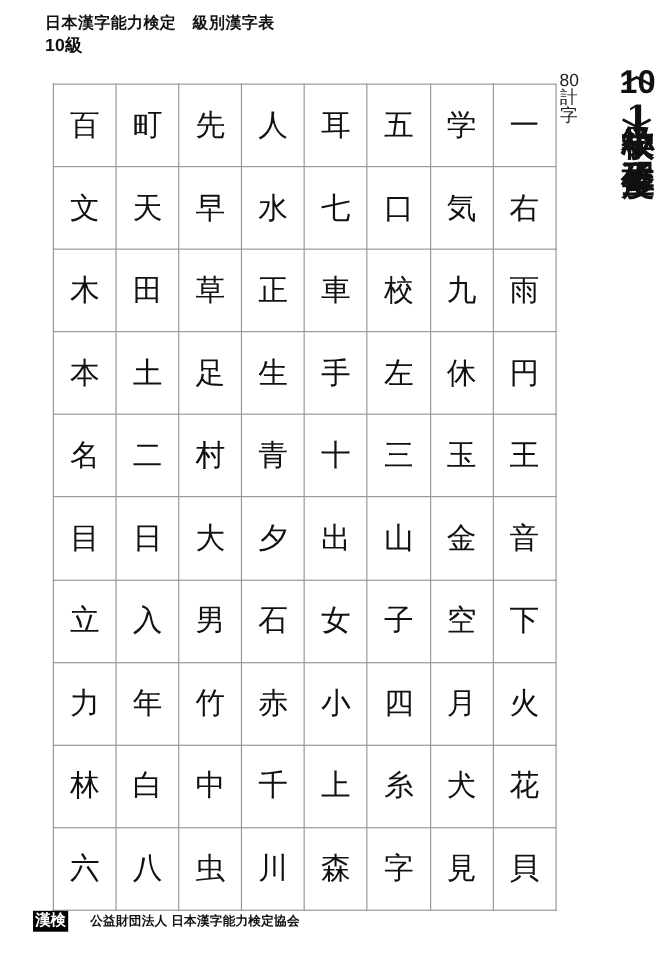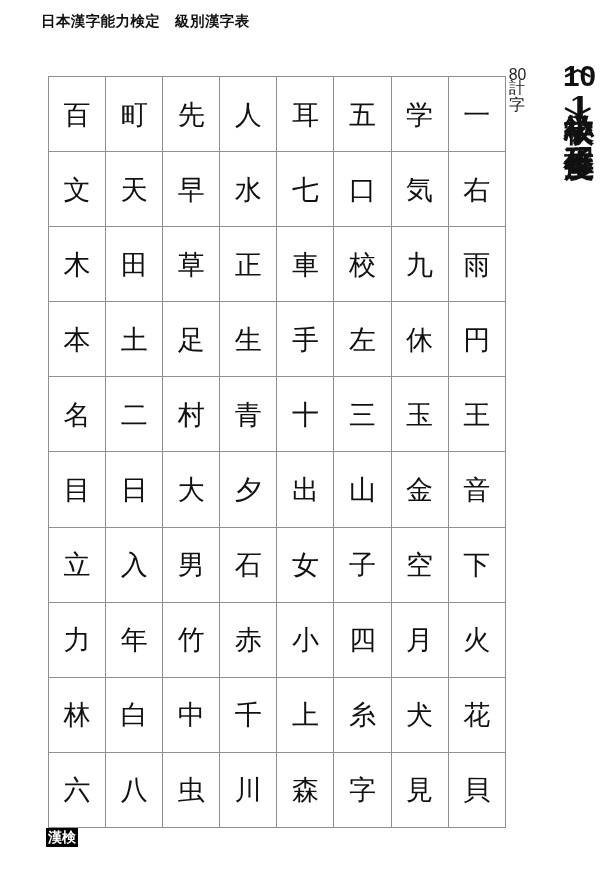--- a/index.html
+++ b/index.html
@@ -104,21 +104,21 @@
     font-size: 27px;
     font-weight: normal;
     color: #111;
     padding: 0;
     line-height: 1;
   }
 
   
   #doc-footer {
     position: absolute;
-    left: 46px;
+    left: 30px;
     top: 828px;
     display: flex;
     align-items: center;
     gap: 20px;
   }
   #footer-logo {
     background: #000000;
     color: #ffffff;
     font-family: "DejaVu Sans", "Liberation Sans", sans-serif;
     font-size: 14px;
@@ -134,20 +134,21 @@
     color: #111;
     letter-spacing: 0.2px;
     white-space: pre;
   }
 </style>
 </head>
 <body>
 
 <div id="doc-header">
   <div class="hdr-line1">日本漢字能力検定　級別漢字表</div>
+  <div class="hdr-line2">10級</div>
 </div>
 
 <div id="vertical-title"><span>〈</span><span class="tcy">10</span><span>級</span><span>〉</span><span>小学校</span><span>1</span><span>年生修了程度</span></div>
 
 <div id="count-label"><span>計</span><span class="tcy">80</span><span>字</span></div>
 
 <table id="kanji-table">
   <tbody>
       <tr>
         <td>百</td>
@@ -247,13 +248,14 @@
         <td>森</td>
         <td>字</td>
         <td>見</td>
         <td>貝</td>
       </tr>
     </tbody>
 </table>
 
 <div id="doc-footer">
   <div id="footer-logo">漢検</div>
+  <div id="footer-org">公益財団法人 日本漢字能力検定協会</div>
 </div>
 
 </body></html>

